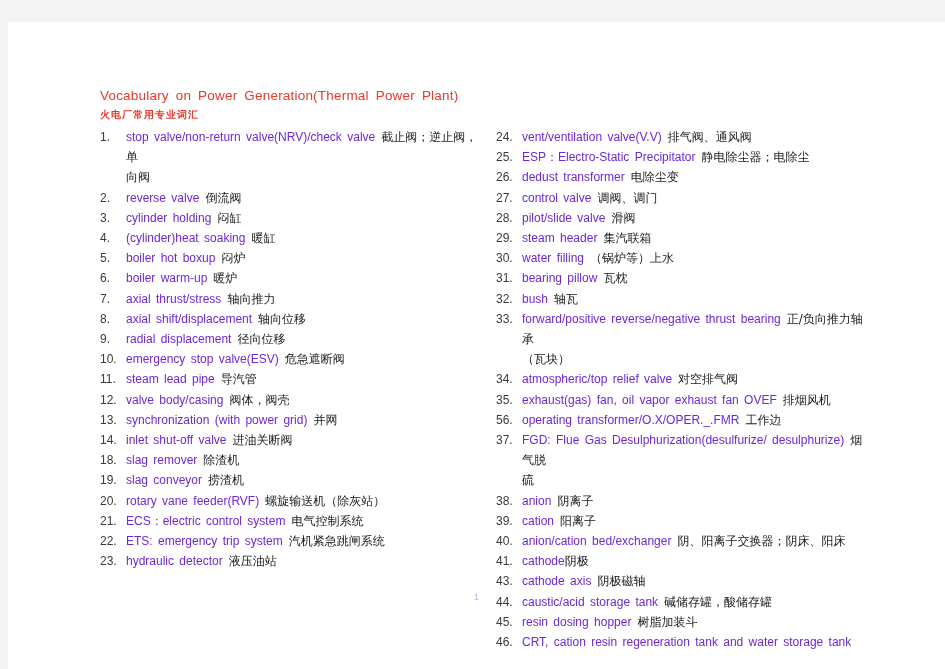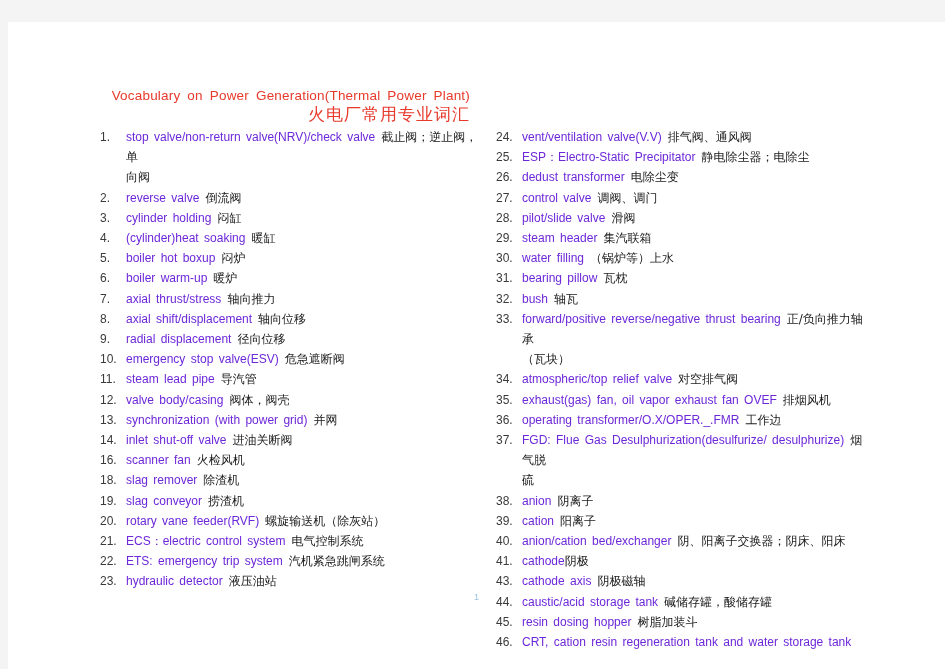--- a/index.html
+++ b/index.html
@@ -24,38 +24,39 @@
     box-sizing: border-box;
   }
   #doc-body {
     position: absolute;
     left: 92px;
     top: 64px;
     width: 770px;
   }
   .doc-title {
     color: #e8392b;
-    text-align: right;
+    text-align: left;
     font-size: 13.5px;
     line-height: 19px;
     letter-spacing: 0.2px;
     word-spacing: 3px;
     white-space: nowrap;
   }
   .doc-title-en {
     width: 370px;
     margin: 0 auto 0 0;
     padding-left: 0px;
   }
   .doc-title-cn {
     width: 370px;
     margin: 0 auto 0 0;
     letter-spacing: 1px;
     word-spacing: 0;
-    font-size: 17px;
+    font-size: 10px;
+    font-weight: bold;
   }
   .columns {
     position: relative;
     margin-top: 3px;
   }
   .col {
     position: absolute;
     top: 0;
   }
   .col-left { left: 0px; width: 378px; }
@@ -141,21 +142,20 @@
             <li><span class="num">5.</span><span class="en">boiler hot boxup</span><span class="gap"></span><span class="cn">闷炉</span></li>
             <li><span class="num">6.</span><span class="en">boiler warm-up</span><span class="gap"></span><span class="cn">暖炉</span></li>
             <li><span class="num">7.</span><span class="en">axial thrust/stress</span><span class="gap"></span><span class="cn">轴向推力</span></li>
             <li><span class="num">8.</span><span class="en">axial shift/displacement</span><span class="gap"></span><span class="cn">轴向位移</span></li>
             <li><span class="num">9.</span><span class="en">radial displacement</span><span class="gap"></span><span class="cn">径向位移</span></li>
             <li><span class="num">10.</span><span class="en">emergency stop valve(ESV)</span><span class="gap"></span><span class="cn">危急遮断阀</span></li>
             <li><span class="num">11.</span><span class="en">steam lead pipe</span><span class="gap"></span><span class="cn">导汽管</span></li>
             <li><span class="num">12.</span><span class="en">valve body/casing</span><span class="gap"></span><span class="cn">阀体，阀壳</span></li>
             <li><span class="num">13.</span><span class="en">synchronization (with power grid)</span><span class="gap"></span><span class="cn">并网</span></li>
             <li><span class="num">14.</span><span class="en">inlet shut-off valve</span><span class="gap"></span><span class="cn">进油关断阀</span></li>
-            <li><span class="num">16.</span><span class="en">scanner fan</span><span class="gap"></span><span class="cn">火检风机</span></li>
             <li><span class="num">18.</span><span class="en">slag remover</span><span class="gap"></span><span class="cn">除渣机</span></li>
             <li><span class="num">19.</span><span class="en">slag conveyor</span><span class="gap"></span><span class="cn">捞渣机</span></li>
             <li><span class="num">20.</span><span class="en">rotary vane feeder(RVF)</span><span class="gap"></span><span class="cn">螺旋输送机（除灰站）</span></li>
             <li><span class="num">21.</span><span class="en">ECS：electric control system</span><span class="gap"></span><span class="cn">电气控制系统</span></li>
             <li><span class="num">22.</span><span class="en">ETS: emergency trip system</span><span class="gap"></span><span class="cn">汽机紧急跳闸系统</span></li>
             <li><span class="num">23.</span><span class="en">hydraulic detector</span><span class="gap"></span><span class="cn">液压油站</span></li>
           </ol>
       </div>
       <div class="col col-right">
         <ol class="voc" id="list-right">
@@ -164,21 +164,21 @@
             <li><span class="num">26.</span><span class="en">dedust transformer</span><span class="gap"></span><span class="cn">电除尘变</span></li>
             <li><span class="num">27.</span><span class="en">control valve</span><span class="gap"></span><span class="cn">调阀、调门</span></li>
             <li><span class="num">28.</span><span class="en">pilot/slide valve</span><span class="gap"></span><span class="cn">滑阀</span></li>
             <li><span class="num">29.</span><span class="en">steam header</span><span class="gap"></span><span class="cn">集汽联箱</span></li>
             <li><span class="num">30.</span><span class="en">water filling</span><span class="gap"></span><span class="cn">（锅炉等）上水</span></li>
             <li><span class="num">31.</span><span class="en">bearing pillow</span><span class="gap"></span><span class="cn">瓦枕</span></li>
             <li><span class="num">32.</span><span class="en">bush</span><span class="gap"></span><span class="cn">轴瓦</span></li>
             <li><span class="num">33.</span><span class="en">forward/positive reverse/negative thrust bearing</span><span class="gap"></span><span class="cn">正/负向推力轴承</span><span class="cn wrapline">（瓦块）</span></li>
             <li><span class="num">34.</span><span class="en">atmospheric/top relief valve</span><span class="gap"></span><span class="cn">对空排气阀</span></li>
             <li><span class="num">35.</span><span class="en">exhaust(gas) fan, oil vapor exhaust fan OVEF</span><span class="gap"></span><span class="cn">排烟风机</span></li>
-            <li><span class="num">36.</span><span class="en">operating transformer/O.X/OPER._.FMR</span><span class="gap"></span><span class="cn">工作边</span></li>
+            <li><span class="num">56.</span><span class="en">operating transformer/O.X/OPER._.FMR</span><span class="gap"></span><span class="cn">工作边</span></li>
             <li><span class="num">37.</span><span class="en">FGD: Flue Gas Desulphurization(desulfurize/ desulphurize)</span><span class="gap"></span><span class="cn">烟气脱</span><span class="cn wrapline">硫</span></li>
             <li><span class="num">38.</span><span class="en">anion</span><span class="gap"></span><span class="cn">阴离子</span></li>
             <li><span class="num">39.</span><span class="en">cation</span><span class="gap"></span><span class="cn">阳离子</span></li>
             <li><span class="num">40.</span><span class="en">anion/cation bed/exchanger</span><span class="gap"></span><span class="cn">阴、阳离子交换器；阴床、阳床</span></li>
             <li><span class="num">41.</span><span class="en">cathode</span><span class="cn">阴极</span></li>
             <li><span class="num">43.</span><span class="en">cathode axis</span><span class="gap"></span><span class="cn">阴极磁轴</span></li>
             <li><span class="num">44.</span><span class="en">caustic/acid storage tank</span><span class="gap"></span><span class="cn">碱储存罐，酸储存罐</span></li>
             <li><span class="num">45.</span><span class="en">resin dosing hopper</span><span class="gap"></span><span class="cn">树脂加装斗</span></li>
             <li><span class="num">46.</span><span class="en">CRT, cation resin regeneration tank and water storage tank</span></li>
           </ol>

